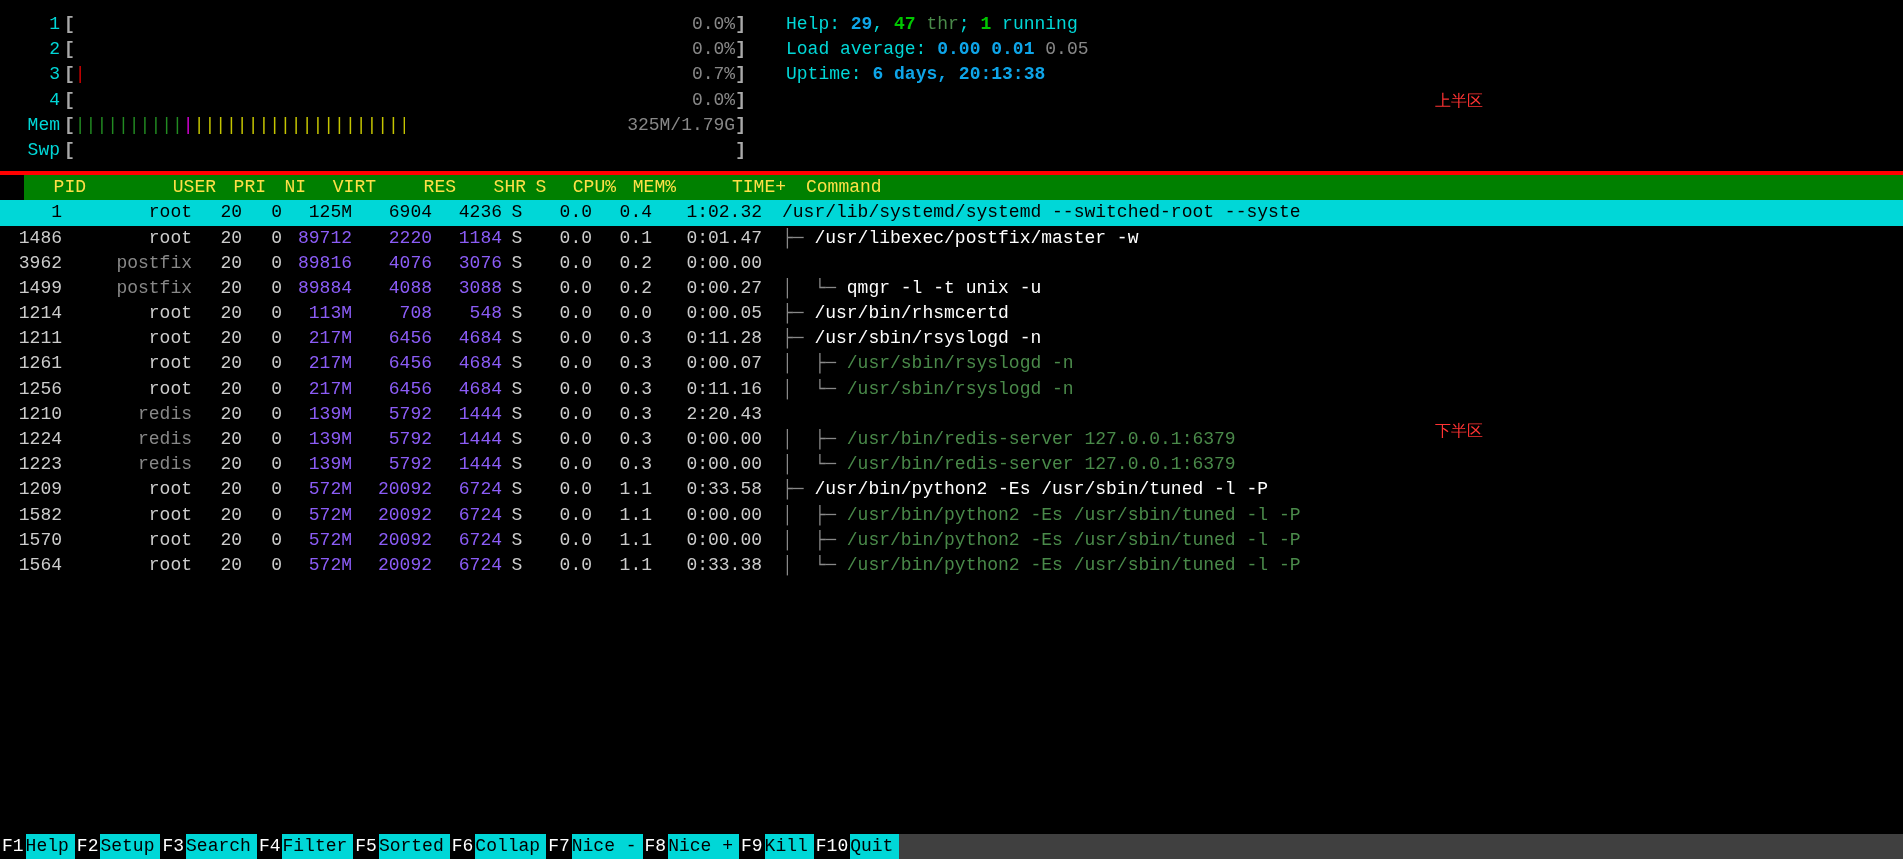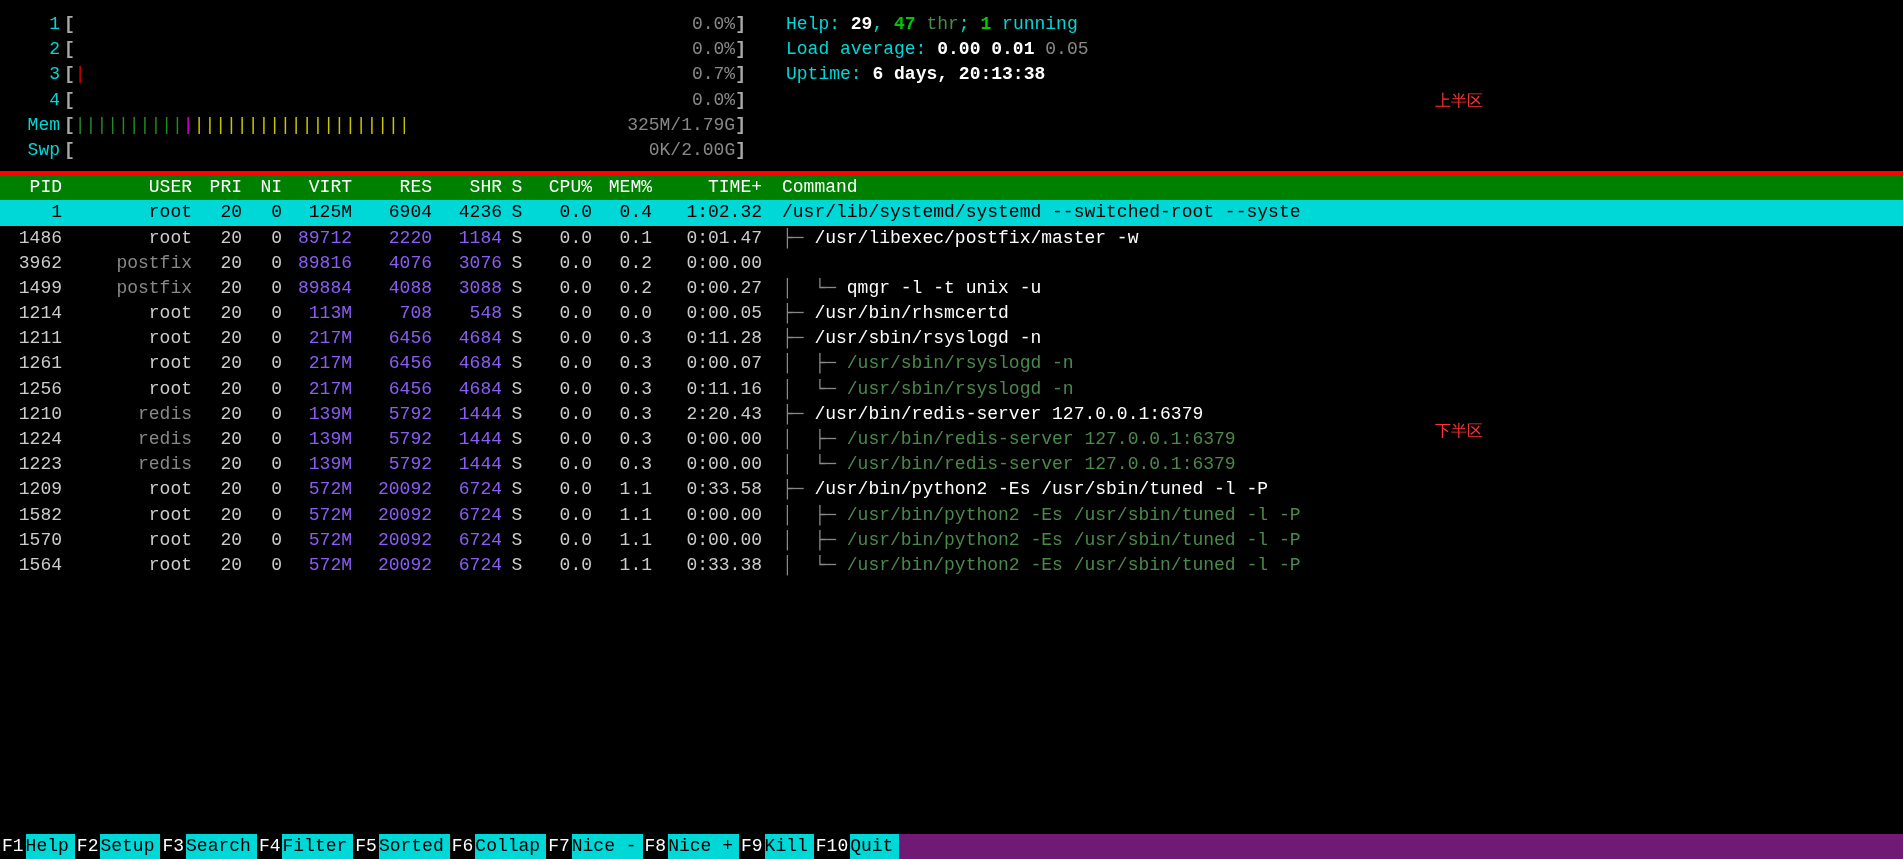--- a/index.html
+++ b/index.html
@@ -31,21 +31,21 @@
 .bracket { color: #aaa; font-weight: bold; }
 .meter-bar { flex: 1; min-width: 0; overflow: hidden; }
 .meter-val { color: #888; text-align: right; }
 .bar-green { color: #228b22; }
 .bar-yellow { color: #c5c500; }
 .bar-red { color: #d70000; }
 .bar-mag { color: #d700d7; }
 
 .right-stats { margin-left: 40px; }
 .stat-label { color: #00d7d7; }
-.stat-val { color: #ffffff; font-weight: bold; margin-top: 20px; }
+.stat-val { color: #0ea5e9; font-weight: bold; margin-top: 20px; }
 .stat-val-green { color: #00c700; font-weight: bold; }
 .stat-dim { color: #888; }
 
 .region-label {
   position: absolute;
   color: #ff3333;
   font-family: "Microsoft YaHei", sans-serif;
   font-size: 16px;
 }
 .region-top { top: 90px; right: 420px; }
@@ -54,23 +54,24 @@
 .divider {
   height: 4px;
   background: #ff0000;
   width: 100%;
 }
 
 .process-section { width: 100%; }
 .header-row {
   background: #008000;
   display: flex;
-  color: #ffffff;
+  color: #fde047;
   font-weight: normal;
   padding-left: 2px;
+  margin-left: 24px;
 }
 .process-row {
   display: flex;
   padding-left: 2px;
 }
 .process-row.selected { background: #00d7d7; color: #000; }
 
 .col { white-space: pre; overflow: hidden; }
 .c-pid { width: 60px; text-align: right; }
 .c-user { width: 130px; text-align: right; padding-left: 8px; }
@@ -90,37 +91,37 @@
 .tree { color: #888; }
 .cmd-main { color: #fff; }
 .cmd-thread { color: #4a8a4a; }
 
 .footer {
   position: absolute;
   bottom: 0;
   left: 0;
   width: 100%;
   display: flex;
-  background: #701a75;
+  background: #404040;
   color: #000;
 }
 .fkey { background: #000; color: #fff; padding: 0 2px; }
 .flabel { background: #00d7d7; color: #000; padding-right: 6px; }
 </style>
 </head>
 <body>
 
 <div class="top-section">
   <div class="left-meters" id="left-meters">
       <div class="meter-row"><span class="meter-label">1</span><span class="bracket">[</span><span class="meter-bar bar-red"></span><span class="meter-val" style="flex:1;text-align:right">0.0%</span><span class="bracket">]</span></div>
       <div class="meter-row"><span class="meter-label">2</span><span class="bracket">[</span><span class="meter-bar bar-red"></span><span class="meter-val" style="flex:1;text-align:right">0.0%</span><span class="bracket">]</span></div>
       <div class="meter-row"><span class="meter-label">3</span><span class="bracket">[</span><span class="meter-bar bar-red">|</span><span class="meter-val" style="flex:1;text-align:right">0.7%</span><span class="bracket">]</span></div>
       <div class="meter-row"><span class="meter-label">4</span><span class="bracket">[</span><span class="meter-bar bar-red"></span><span class="meter-val" style="flex:1;text-align:right">0.0%</span><span class="bracket">]</span></div>
       <div class="meter-row"><span class="meter-label">Mem</span><span class="bracket">[</span><span class="meter-bar"><span class="bar-green">||||||||||</span><span class="bar-mag">|</span><span class="bar-yellow">|||||||||||||||||||||||||||||||||</span></span><span class="meter-val" style="flex:1;text-align:right">325M/1.79G</span><span class="bracket">]</span></div>
-      <div class="meter-row"><span class="meter-label">Swp</span><span class="bracket">[</span><span class="meter-bar"></span><span class="meter-val" style="flex:1;text-align:right">0K/2.00G</span><span class="bracket">]</span></div>
+      <div class="meter-row"><span class="meter-label">Swp</span><span class="bracket">[</span><span class="meter-bar"></span><span class="bracket">]</span></div>
     </div>
   <div class="right-stats">
     <div>
       <span class="stat-label">Help: </span><span class="stat-val">29</span><span class="stat-label">, </span><span class="stat-val-green">47</span><span style="color:#4a8a4a"> thr</span><span class="stat-label">; </span><span class="stat-val-green">1</span><span class="stat-label"> running</span>
     </div>
     <div>
       <span class="stat-label">Load average: </span><span class="stat-val">0.00</span> <span class="stat-val">0.01</span> <span class="stat-dim">0.05</span>
     </div>
     <div>
       <span class="stat-label">Uptime: </span><span class="stat-val">6 days, 20:13:38</span>
@@ -263,21 +264,20 @@
         <span class="col c-user user-sys">redis</span>
         <span class="col c-pri">20</span>
         <span class="col c-ni">0</span>
         <span class="col c-virt virt-cyan">139M</span>
         <span class="col c-res virt-cyan">5792</span>
         <span class="col c-shr virt-cyan">1444</span>
         <span class="col c-s">S</span>
         <span class="col c-cpu">0.0</span>
         <span class="col c-mem">0.3</span>
         <span class="col c-time">2:20.43</span>
-        <span class="col c-cmd"><span class="tree">├─ </span><span class="cmd-main">/usr/bin/redis-server 127.0.0.1:6379</span></span>
       </div>
       <div class="process-row">
         <span class="col c-pid">1224</span>
         <span class="col c-user user-sys">redis</span>
         <span class="col c-pri">20</span>
         <span class="col c-ni">0</span>
         <span class="col c-virt virt-cyan">139M</span>
         <span class="col c-res virt-cyan">5792</span>
         <span class="col c-shr virt-cyan">1444</span>
         <span class="col c-s">S</span>

